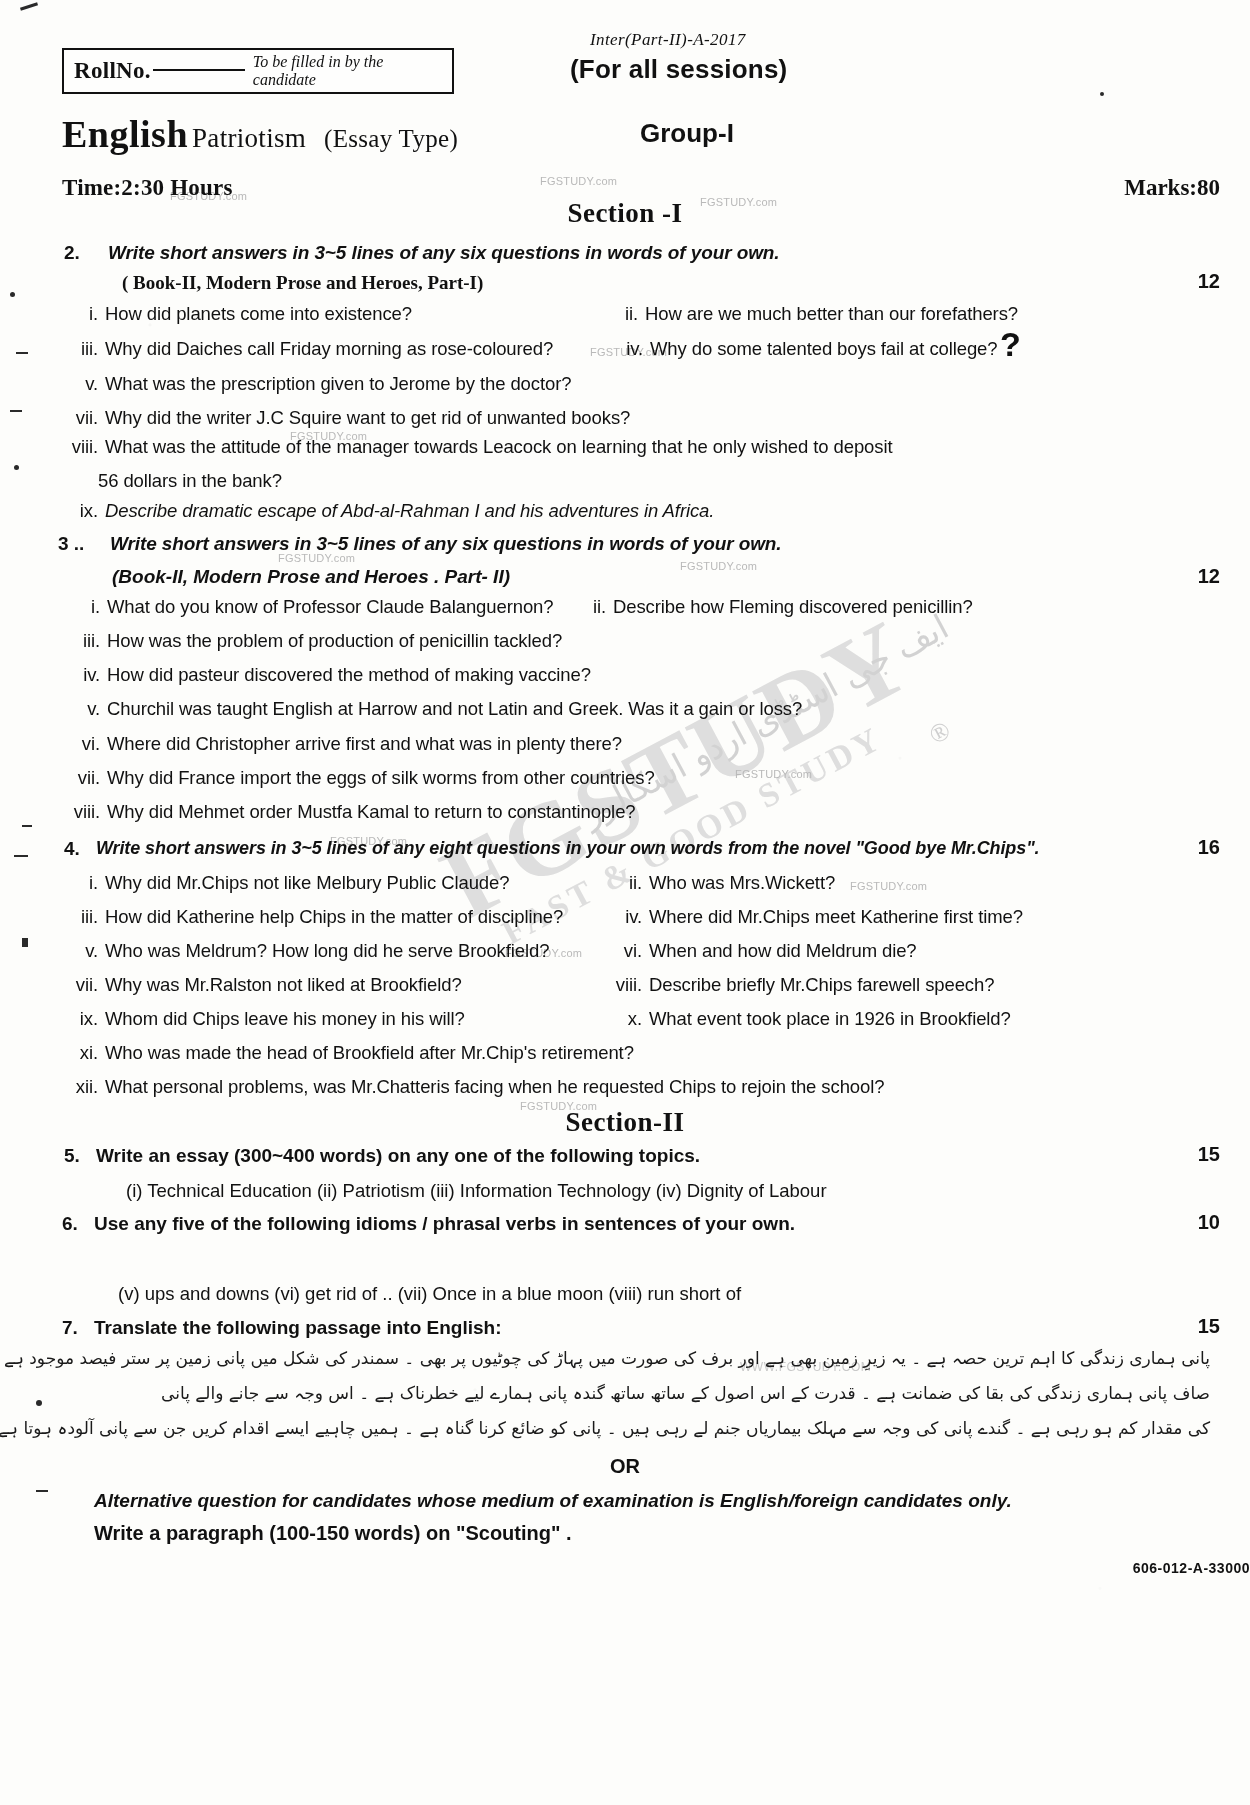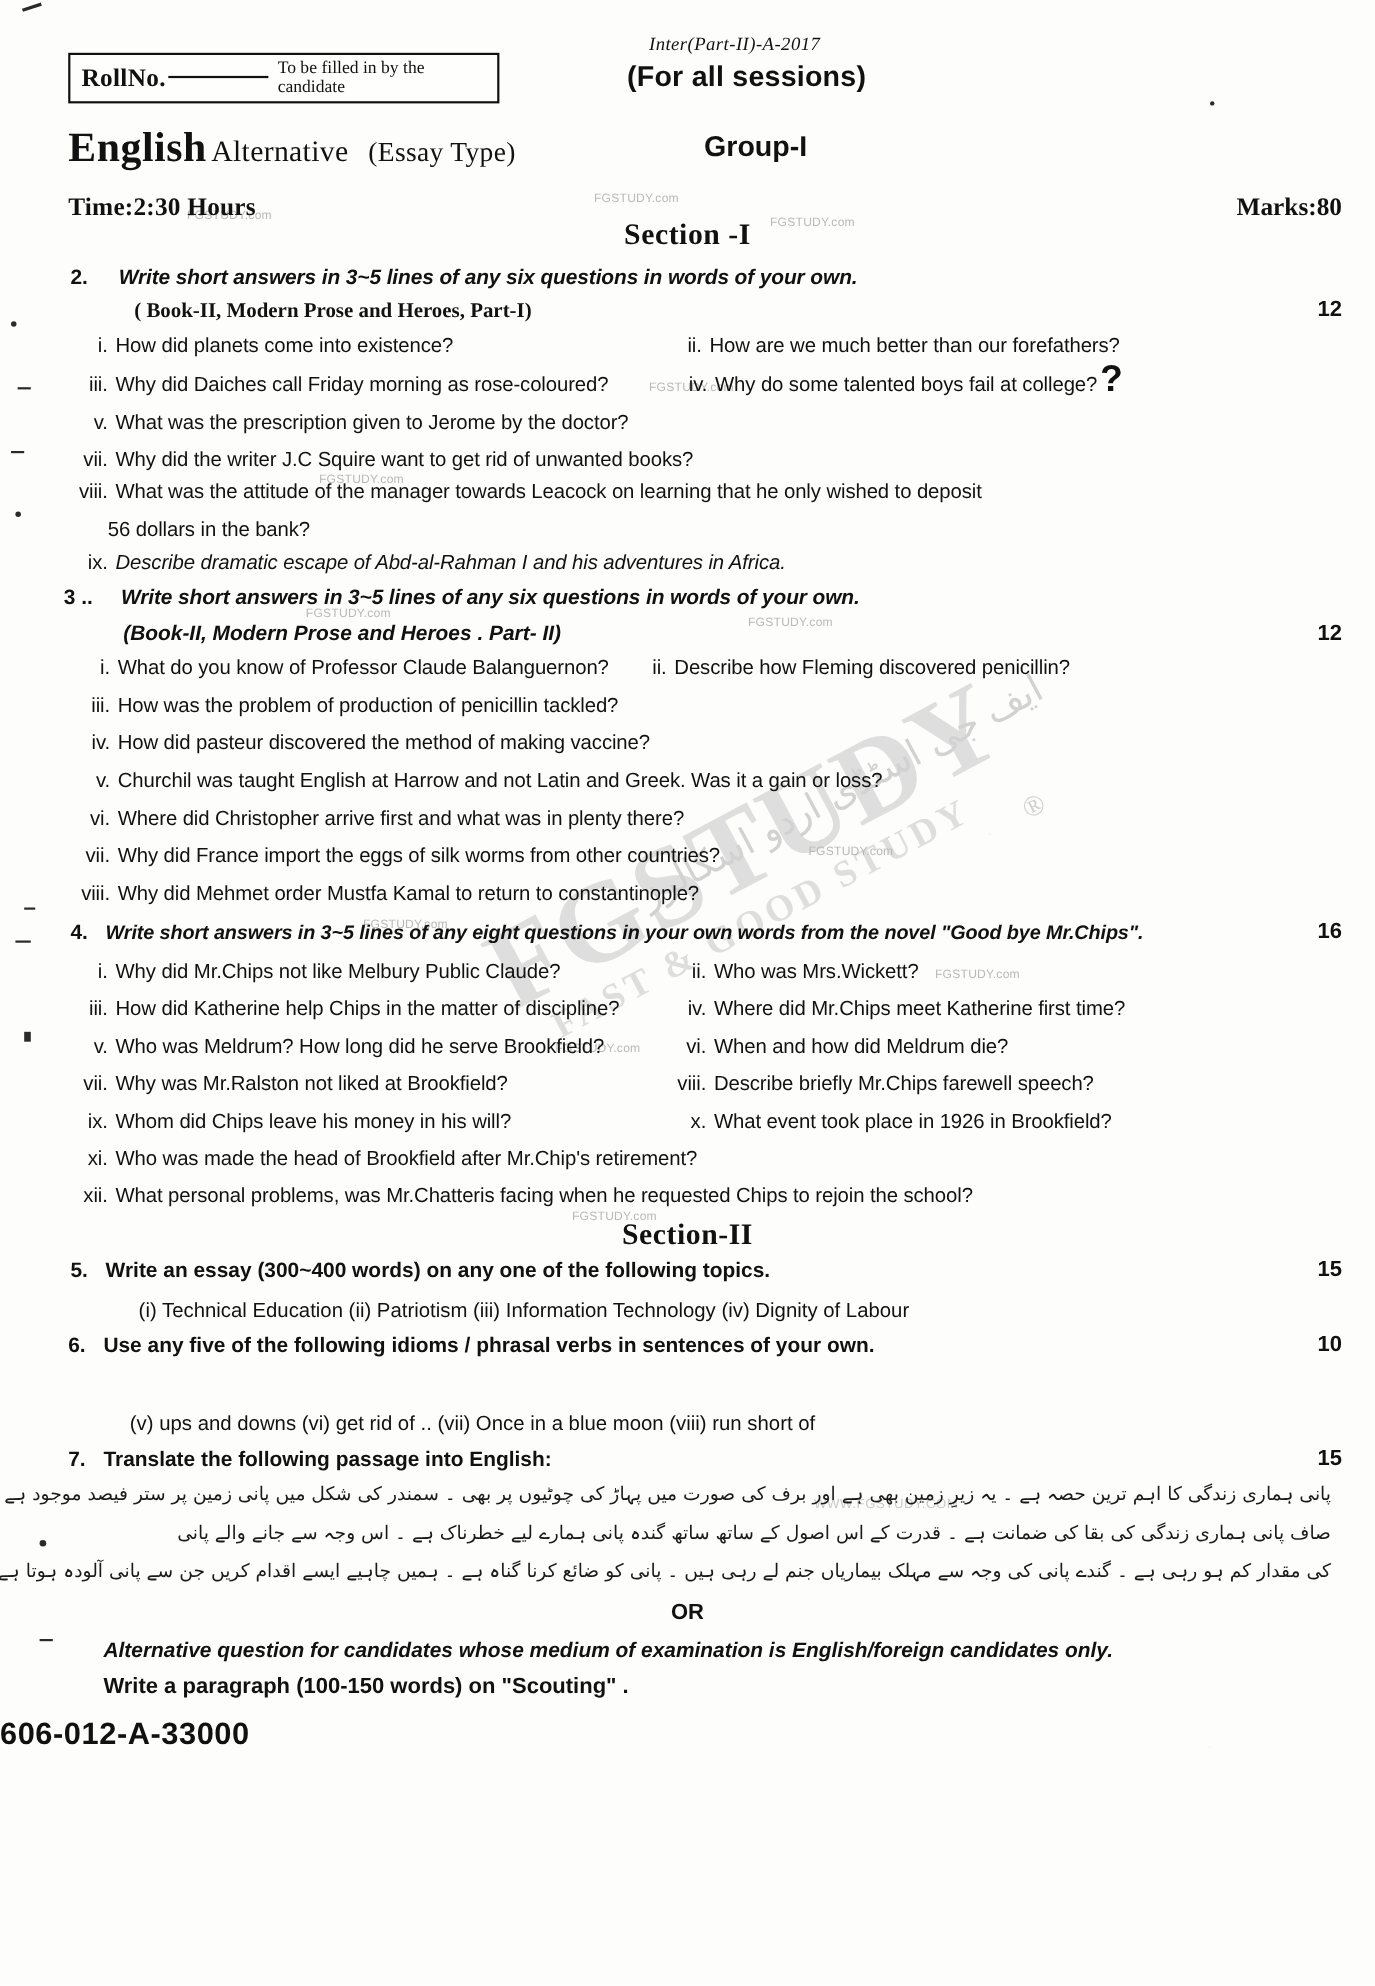--- a/index.html
+++ b/index.html
@@ -106,20 +106,21 @@
     letter-spacing: .3px;
   }
   .rollbox .rl-rule {
     display: inline-block;
     width: 96px;
     border-bottom: 2px solid #111;
     margin: 0 8px 3px 2px;
   }
   .rollbox .rl-hint {
     font-family: "Liberation Serif", serif;
+    font-style: italic;
     font-size: 16px;
   }
 
   .exam-code {
     position: absolute;
     left: 590px; top: 30px;
     font-family: "Liberation Serif", serif;
     font-style: italic;
     font-size: 17px;
     letter-spacing: .4px;
@@ -253,22 +254,22 @@
   .alt-write {
     position: absolute;
     font-size: 20px;
     font-weight: 700;
     white-space: nowrap;
   }
 
   .footer-code {
     position: absolute;
     width: 100%;
-    text-align: left;
-    font-size: 28px;
+    text-align: right;
+    font-size: 14px;
     font-weight: 700;
     letter-spacing: .5px;
   }
 
   .qmark-blob {
     position: absolute;
     font-size: 34px;
     font-weight: 700;
     z-index: 6;
   }
@@ -319,21 +320,21 @@
     <span class="rl-label">RollNo.</span>
     <span class="rl-rule"></span>
     <span class="rl-hint">To be filled in by the candidate</span>
   </div>
 
   <div class="exam-code">Inter(Part-II)-A-2017</div>
   <div class="sessions">(For all sessions)</div>
 
   <div class="subject">
     <span class="s-main">English</span>
-    <span class="s-sub">Alternative</span>
+    <span class="s-sub">Patriotism</span>
     <span class="s-type">(Essay Type)</span>
   </div>
   <div class="group">Group-I</div>
 
   <div class="time">Time:2:30 Hours</div>
   <div class="marks-total">Marks:80</div>
 
   <div class="section-head" style="top:198px;">Section -I</div>
 
   <div class="q-num" style="left:64px; top:242px;">2.</div>

